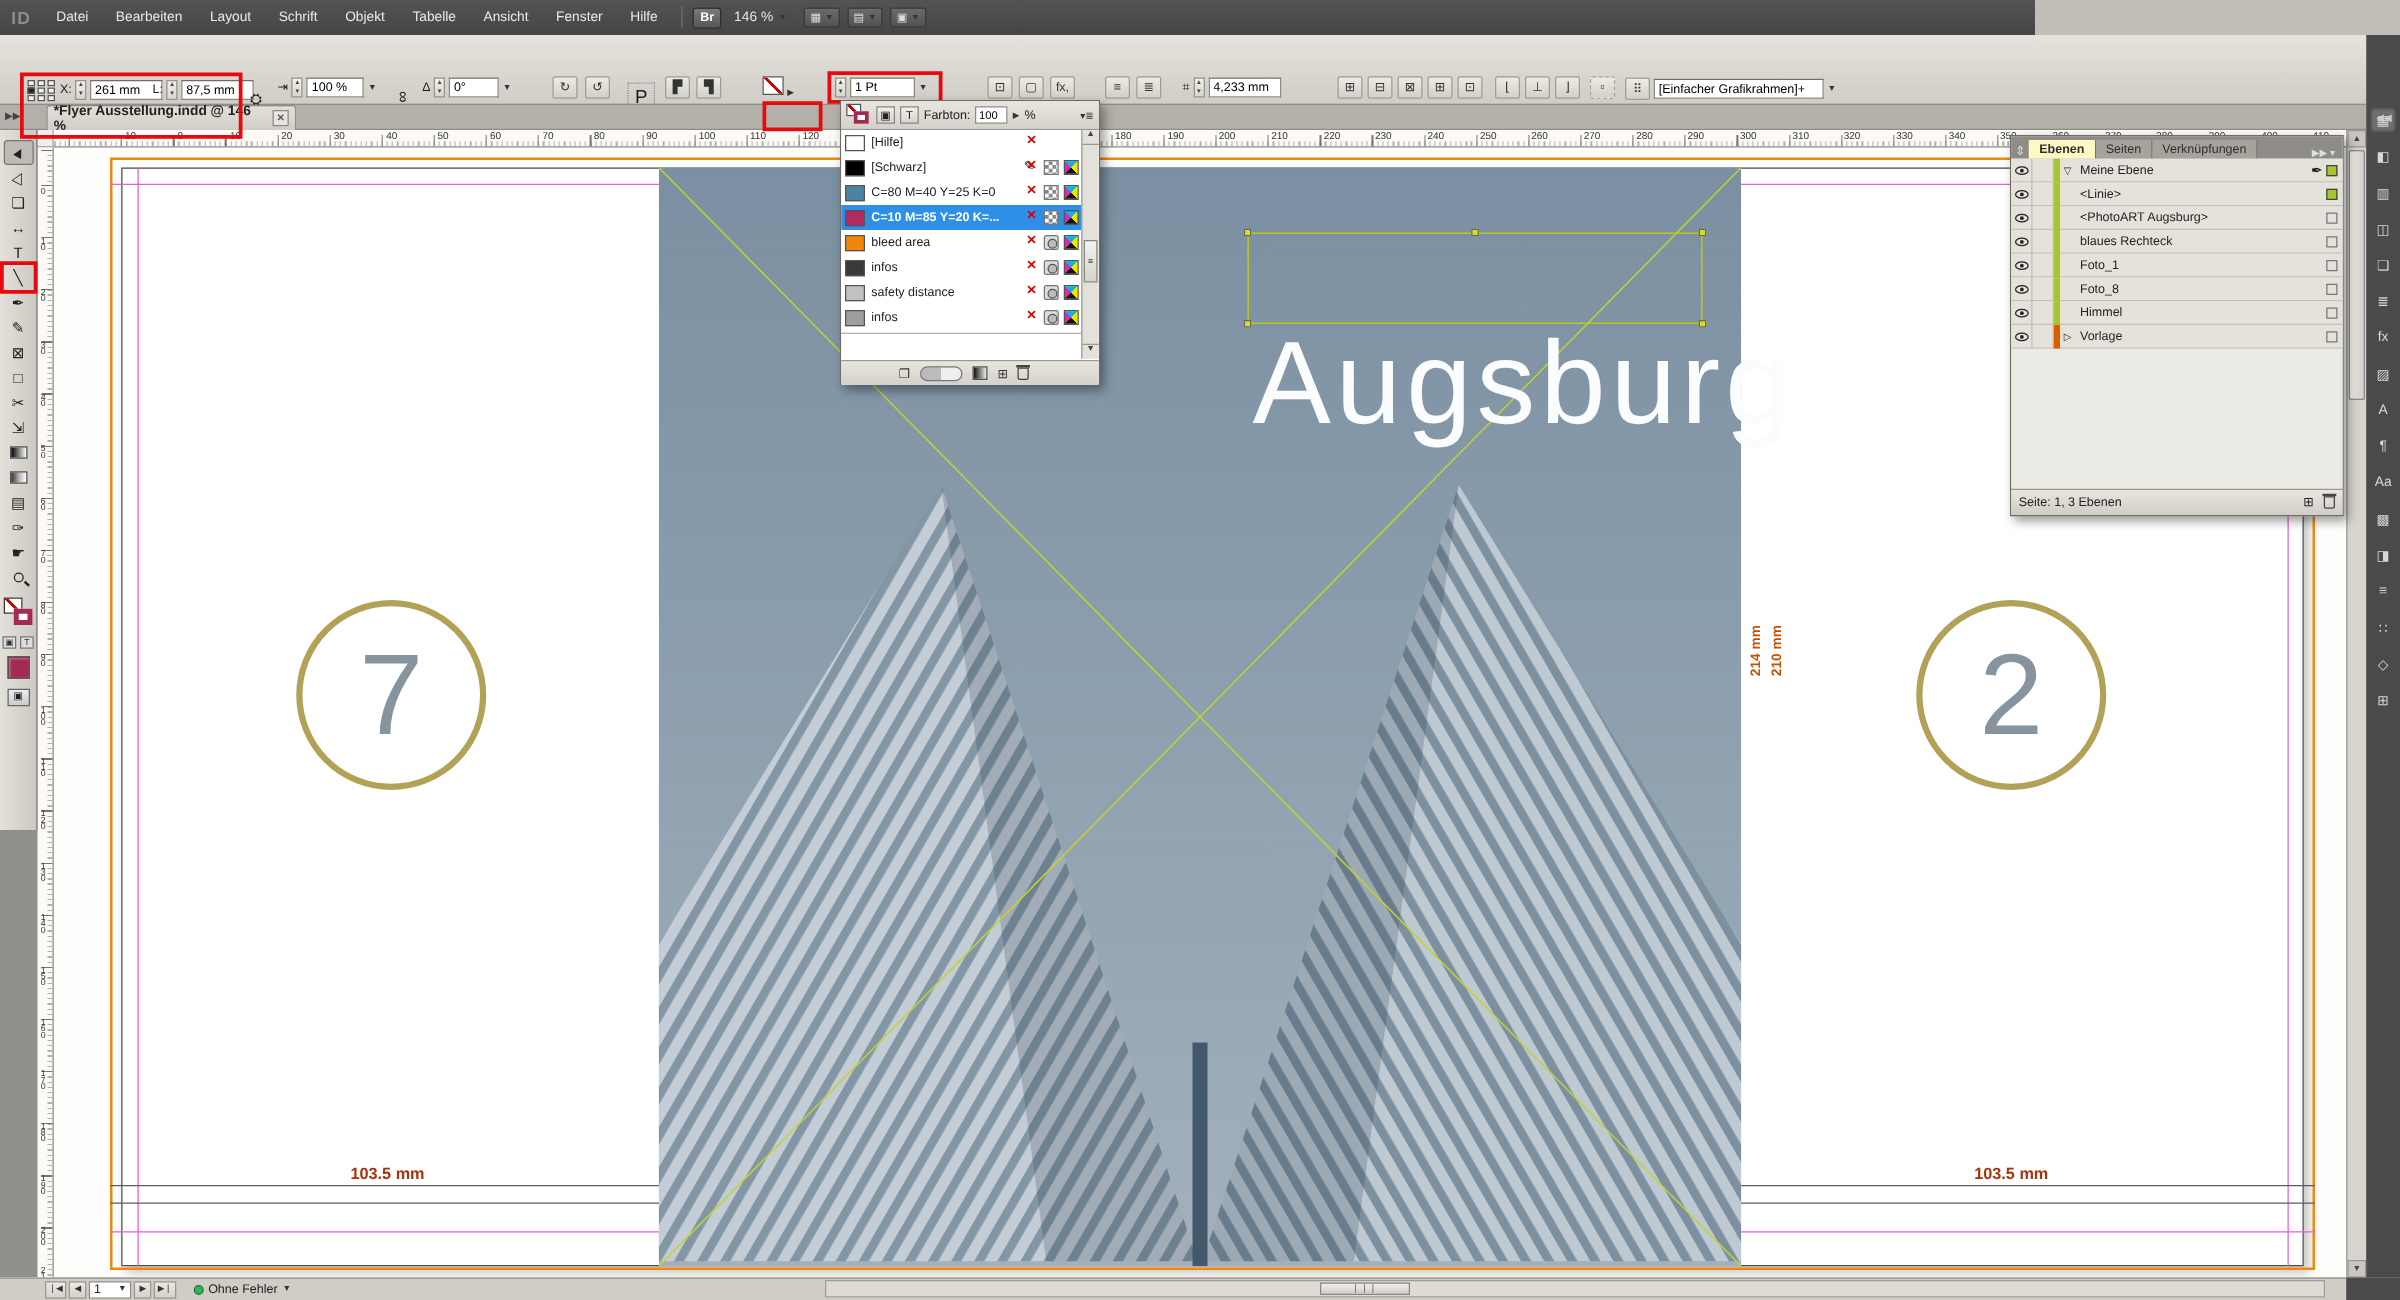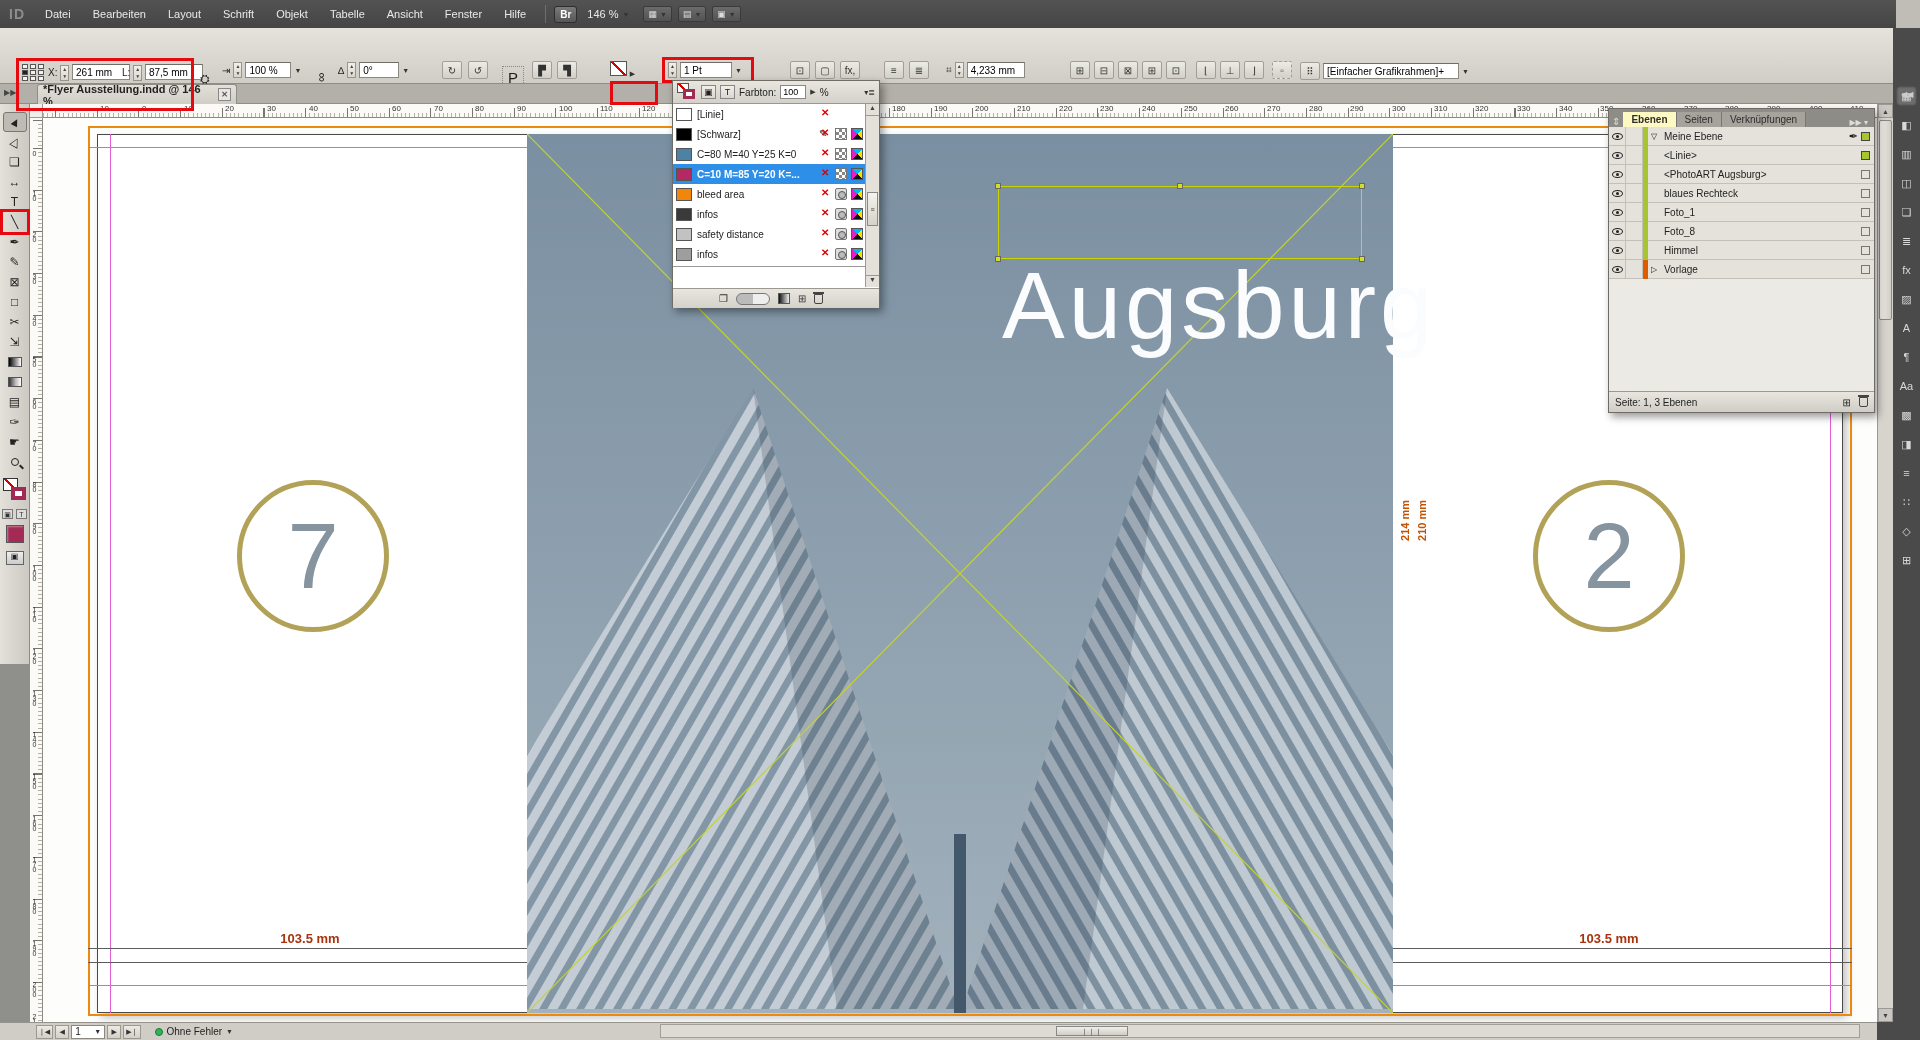--- a/index.html
+++ b/index.html
@@ -1,21 +1,21 @@
 <!DOCTYPE html>
 <html><head>
 <meta charset="utf-8">
 <style>
   * { margin:0; padding:0; box-sizing:border-box; }
   html,body { width:1920px; height:1040px; overflow:hidden; }
   body { font-family:"Liberation Sans", sans-serif; font-size:11px; color:#222; background:#bfbdb6; }
   #app { position:relative; width:1920px; height:1040px; }
 
   
-  .titlebar { position:absolute; left:0; top:0; width:1896px; height:28px; background:linear-gradient(#535353,#454545); color:#e9e9e9; display:flex; align-items:center; }
+  .titlebar { position:absolute; left:0; top:0; width:1628px; height:28px; background:linear-gradient(#535353,#454545); color:#e9e9e9; display:flex; align-items:center; }
   .id-logo { width:34px; text-align:center; font-weight:bold; color:#8d8d8d; font-size:14px; letter-spacing:1px; }
   .menu-item { padding:0 11px; height:28px; line-height:28px; cursor:default; }
   .tb-sep { width:1px; height:18px; background:#6e6e6e; margin:0 8px; }
   .br-btn { background:linear-gradient(#7a7a7a,#565656); border:1px solid #2e2e2e; border-radius:3px; color:#fff; font-weight:bold; font-size:10px; padding:2px 5px; margin-right:10px; }
   .zoom-ctl { display:flex; align-items:center; gap:4px; margin-right:14px; }
   .mini-dd { display:flex; align-items:center; gap:3px; background:linear-gradient(#6b6b6b,#525252); border:1px solid #3a3a3a; border-radius:2px; padding:2px 4px; margin-right:6px; font-size:9px; color:#ddd; }
   .tb-right { margin-left:auto; display:flex; align-items:center; gap:10px; padding-right:6px;margin-top:48px; }
   .workspace { display:flex; gap:5px; align-items:center; }
   .search-pill { width:150px; height:16px; background:#fff; border-radius:8px; border:1px solid #2d2d2d; display:flex; align-items:center; padding:0 6px; gap:4px; }
   .search-pill input { border:none; outline:none; width:110px; font-size:10px; background:transparent; }
@@ -630,21 +630,21 @@
       <span>Farbton:</span>
       <input class="tintfield" value="100" style="">
       <span class="caret">▶</span>
       <span>%</span>
       <span class="sw-menu">▾≣</span>
     </div>
     <div class="sw-list">
       <div>
           <div class="sw-row">
           <span class="sw-chip" style="background: rgb(255, 255, 255);"></span>
-          <span>[Linie]</span>
+          <span>[Hilfe]</span>
           <span class="sw-icons">
             <span class="ic ic-noedit"></span>
             <span class="ic"></span>
             <span class="ic"></span>
           </span>
         </div>
           <div class="sw-row">
           <span class="sw-chip" style="background: rgb(0, 0, 0);"></span>
           <span>[Schwarz]</span>
           <span class="sw-icons">

